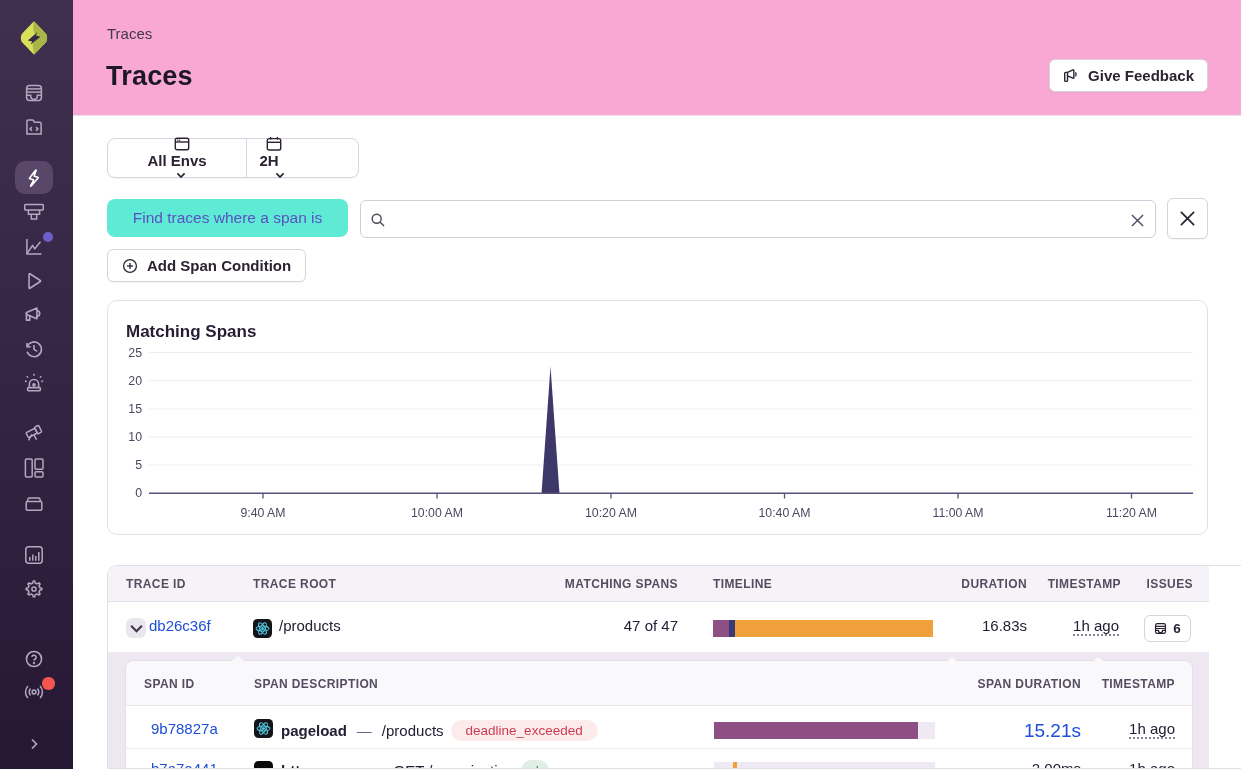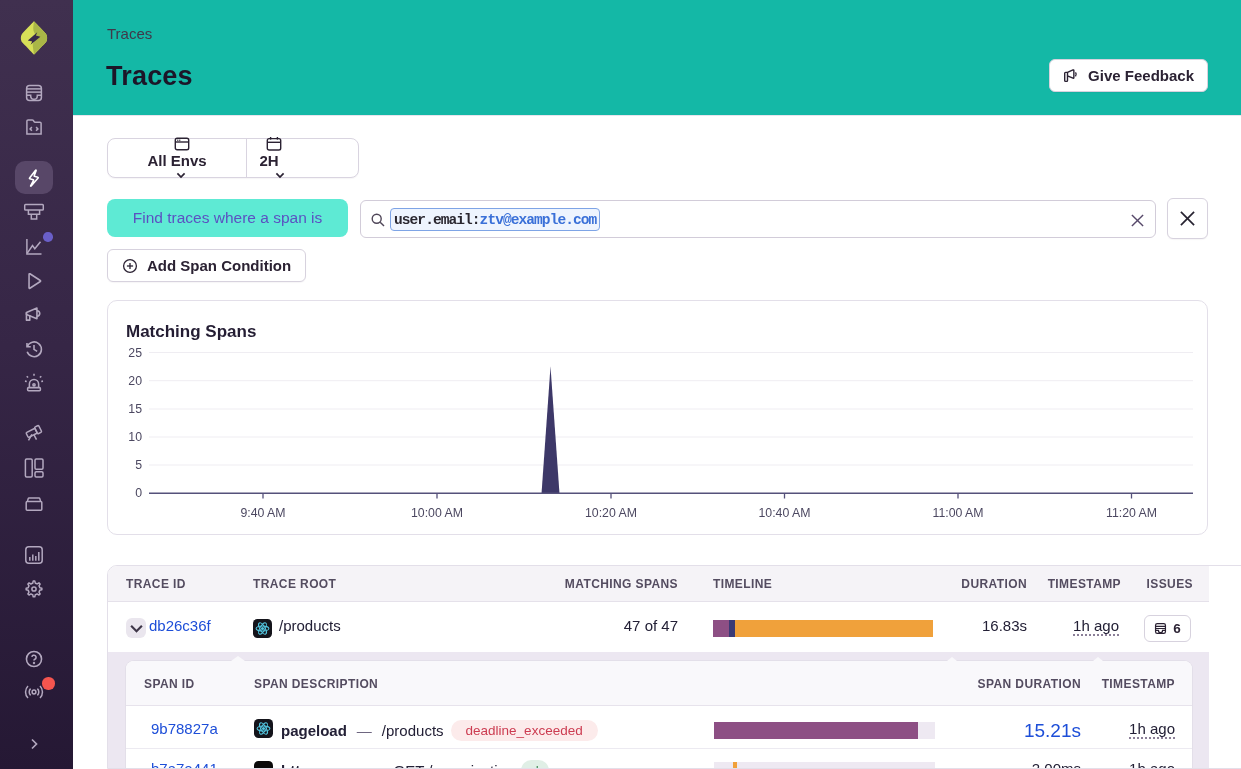--- a/index.html
+++ b/index.html
@@ -7,21 +7,21 @@
 #app { position:relative; width:1241px; height:769px; }
 
 
 #sidebar { position:absolute; left:0; top:0; width:73px; height:769px;
   background:linear-gradient(180deg,#40304f 0%,#362646 45%,#251834 100%); z-index:5; }
 .sicon { position:absolute; left:34px; transform:translate(-50%,-50%); }
 .sactive { position:absolute; left:15px; top:161px; width:38px; height:33px; background:#584768; border-radius:10px; }
 .badge-dot { position:absolute; border-radius:50%; }
 
 
-#header { position:absolute; left:73px; top:0; width:1168px; height:116px; background:#14b8a6; border-bottom:1px solid #e8e4ed; }
+#header { position:absolute; left:73px; top:0; width:1168px; height:116px; background:#f9a8d4; border-bottom:1px solid #e8e4ed; }
 #crumb { position:absolute; left:34px; top:25px; font-size:15px; color:#40384a; }
 #title { position:absolute; left:33px; top:61px; font-size:27px; font-weight:bold; color:#1c1628; letter-spacing:0.2px; }
 #feedback { position:absolute; right:33px; top:59px; height:33px; background:#fff; border:1px solid #d7d2de; border-radius:6px;
   display:flex; align-items:center; gap:9px; padding:0 13px; font-size:15px; font-weight:bold; color:#2b2233; box-shadow:0 1px 1px rgba(40,30,60,.04); }
 
 
 #filterbar { position:absolute; left:107px; top:138px; width:252px; height:40px; background:#fff; border:1px solid #d9d4e0; border-radius:8px;
   display:flex; align-items:center; box-shadow:0 1px 1px rgba(40,30,60,.04); }
 .fseg { display:flex; align-items:center; font-size:15px; font-weight:bold; color:#2b2233;flex-direction:column; }
 .fdiv { width:1px; height:38px; background:#d9d4e0; }
@@ -203,21 +203,20 @@
           <path d="M2.4 4.4 L6 8 L9.6 4.4"></path>
         </svg></div>
   </div>
 
   <div id="wherelabel">Find traces where a span is</div>
   <div id="searchbox">
     <svg style="position:absolute;left:9px;top:11px" width="16" height="16" viewBox="0 0 16 16" fill="none" stroke="#4f4658" stroke-width="1.4">
         <circle cx="6.7" cy="6.7" r="4.5"></circle>
         <line x1="10.2" y1="10.2" x2="14" y2="14"></line>
       </svg>
-    <div id="token">user.email:<span class="tval">ztv@example.com</span></div>
     <svg id="clearx" width="13" height="13" viewBox="0 0 13 13" fill="none" stroke="#57496a" stroke-width="1.4">
         <line x1="0.9" y1="0.9" x2="12.1" y2="12.1"></line>
         <line x1="12.1" y1="0.9" x2="0.9" y2="12.1"></line>
       </svg>
   </div>
   <div id="bigx">
       <svg width="15" height="15" viewBox="0 0 15 15" fill="none" stroke="#262230" stroke-width="1.7">
         <line x1="0.9" y1="0.9" x2="14.1" y2="14.1"></line>
         <line x1="14.1" y1="0.9" x2="0.9" y2="14.1"></line>
       </svg>

